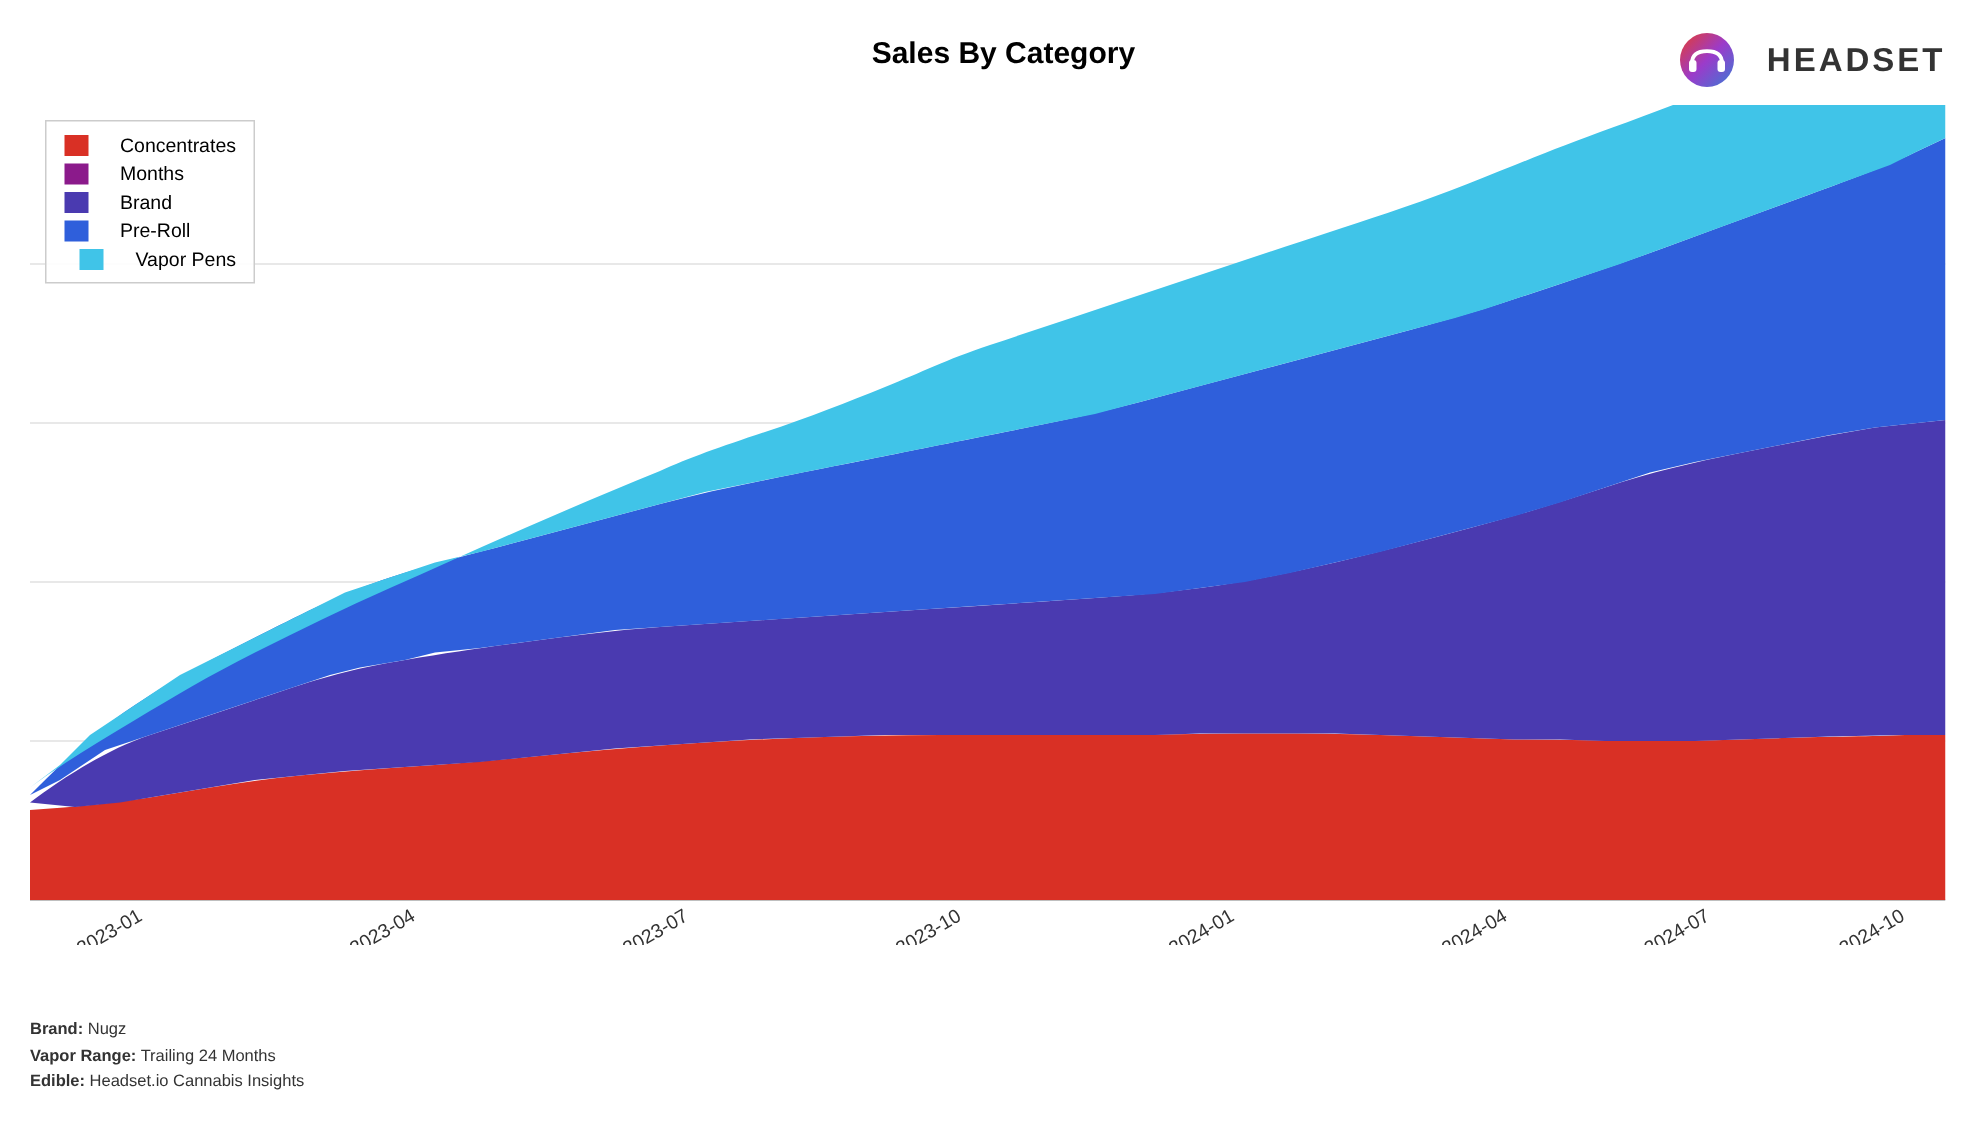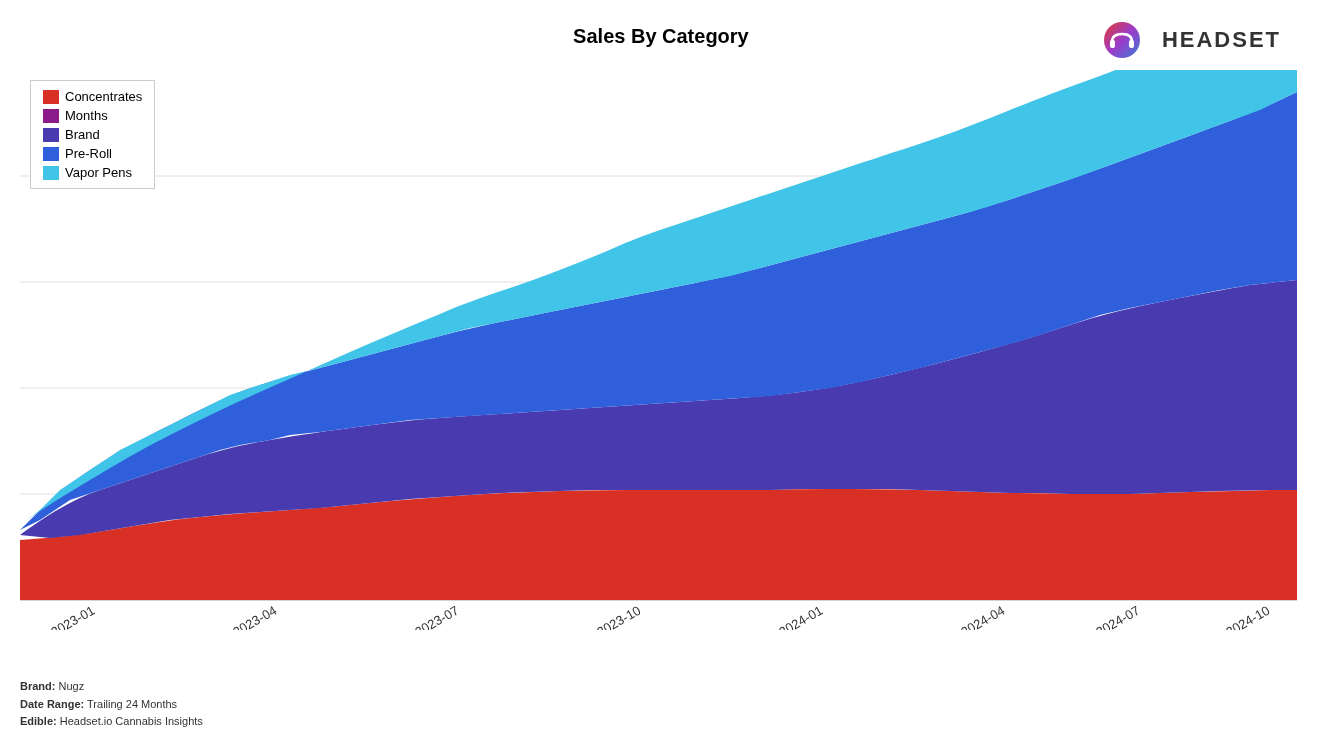--- a/index.html
+++ b/index.html
@@ -8,21 +8,21 @@
       font-family: Arial, sans-serif;
       width: 1317px;
       height: 747px;
       overflow: hidden;
     }
     .chart-container {
       width: 1317px;
       height: 747px;
       position: relative;
       background: #fff;
-      padding: 20px 36px 80px 20px;
+      padding: 20px 20px 80px 20px;
     }
     .header {
       display: flex;
       justify-content: space-between;
       align-items: flex-start;
       margin-bottom: 10px;
     }
     .chart-title {
       font-size: 20px;
       font-weight: bold;
@@ -55,25 +55,25 @@
       top: 10px;
       left: 10px;
       background: rgba(255,255,255,0.9);
       border: 1px solid #ccc;
       padding: 8px 12px;
       z-index: 10;
     }
     .legend-item {
       display: flex;
       align-items: center;
-      gap: 6px;
+      gap: 21px;
       margin-bottom: 4px;
       font-size: 13px;
     }
-    .legend-item:last-child { margin-bottom: 0; }
+    .legend-item:last-child { margin-bottom: 0; justify-content: flex-end; }
     .legend-color {
       width: 16px;
       height: 14px;
       flex-shrink: 0;
     }
     .footer-info {
       position: absolute;
       bottom: 16px;
       left: 20px;
       font-size: 11px;
@@ -225,16 +225,16 @@
       <text x="601" y="555" font-size="13" text-anchor="middle" fill="#333" transform="rotate(-30, 601, 555)">2023-10</text>
       <text x="783" y="555" font-size="13" text-anchor="middle" fill="#333" transform="rotate(-30, 783, 555)">2024-01</text>
       <text x="965" y="555" font-size="13" text-anchor="middle" fill="#333" transform="rotate(-30, 965, 555)">2024-04</text>
       <text x="1100" y="555" font-size="13" text-anchor="middle" fill="#333" transform="rotate(-30, 1100, 555)">2024-07</text>
       <text x="1230" y="555" font-size="13" text-anchor="middle" fill="#333" transform="rotate(-30, 1230, 555)">2024-10</text>
     </svg>
   </div>
 
   <div class="footer-info">
   <div><span style="font-weight:bold">Brand:</span> Nugz</div>
-  <div><span style="font-weight:bold">Date Range:</span> Trailing 24 Months</div>
+  <div><span style="font-weight:bold">Vapor Range:</span> Trailing 24 Months</div>
   <div><span style="font-weight:bold">Edible:</span> Headset.io Cannabis Insights</div>
 </div>
 </div>
 
 </body></html>

